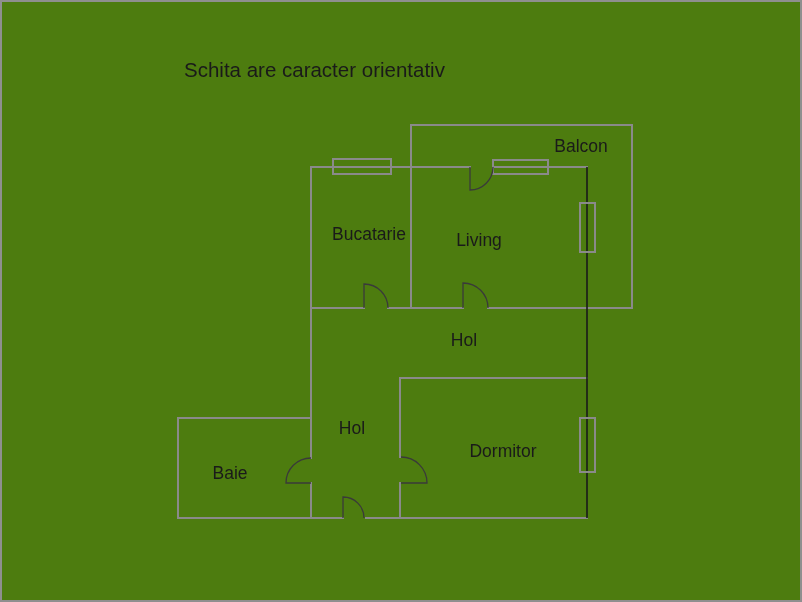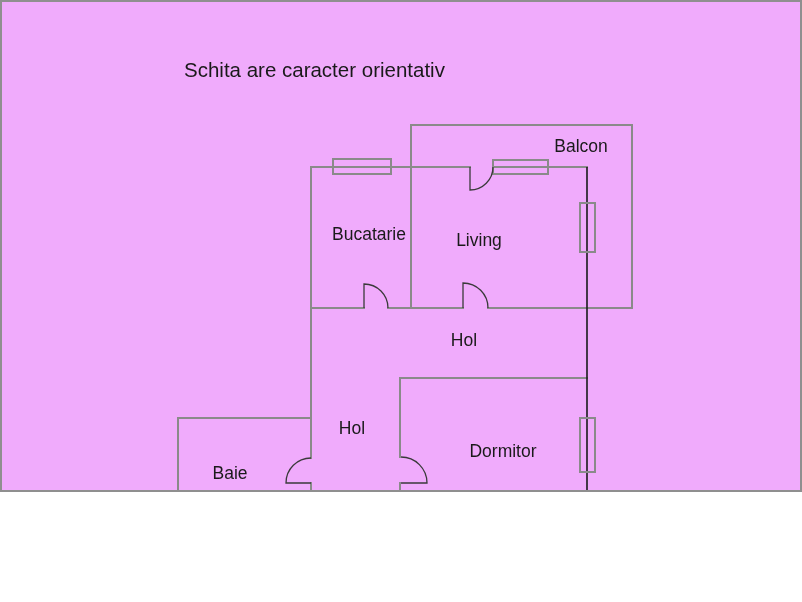--- a/index.html
+++ b/index.html
@@ -1,22 +1,22 @@
 <!DOCTYPE html>
 <html><head>
 <meta charset="utf-8">
 <style>
   html, body { margin: 0; padding: 0; background: #ffffff; }
   #frame {
     position: relative;
     width: 802px;
-    height: 492px;
+    height: 602px;
     box-sizing: border-box;
     border: 2px solid #8f8f8f;
-    background: #f0abfc;
+    background: #4d7c0f;
     overflow: hidden;
     font-family: "Liberation Sans", sans-serif;
   }
   #plan-svg {
     position: absolute;
     left: -2px;
     top: -2px;
     width: 802px;
     height: 602px;
   }

